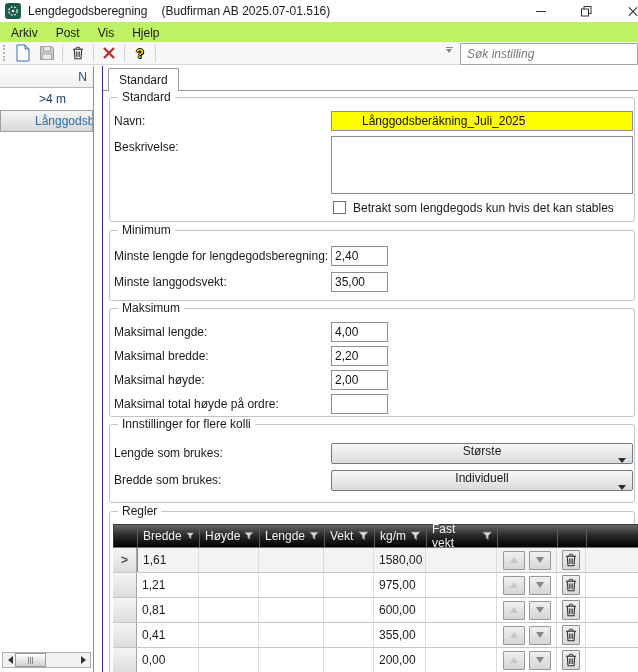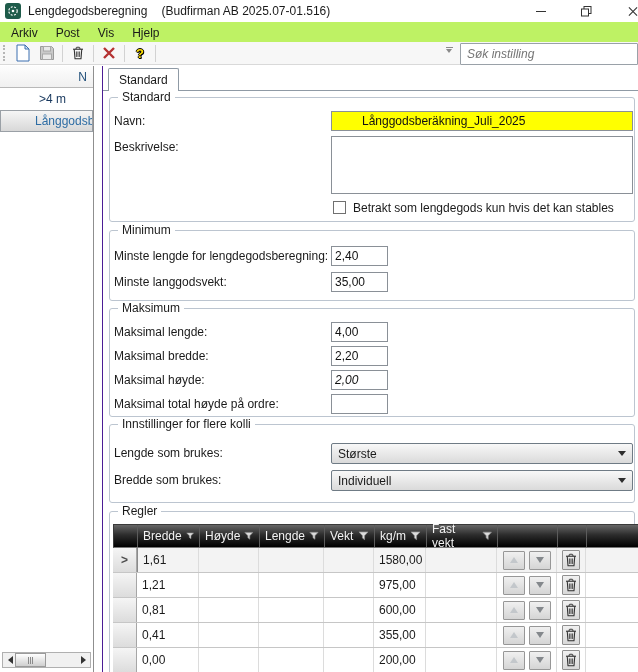--- a/index.html
+++ b/index.html
@@ -70,21 +70,21 @@
   .flabel { position:absolute; white-space:nowrap; }
   .tinput { position:absolute; height:20px; border:1px solid #8a9097; background:#fff;
     font-size:12px; font-family:inherit; padding:0 3px; outline:none; color:#111; }
   .field-wide { left:228px; width:302px; }
   .field-small { left:228px; width:57px; }
   #navn-input { background:#ffff00; }
   #beskrivelse-area { position:absolute; left:228px; width:302px; height:58px;
     border:1px solid #8a9097; background:#fff; resize:none; font-family:inherit; font-size:12px; outline:none; }
   .checkbox { position:absolute; width:13px; height:13px; border:1px solid #707070; background:#fff; }
   .combo { position:absolute; left:228px; width:302px; height:21px; border:1px solid #6f7b85; border-radius:2px;
-    background:linear-gradient(#f8f8f8,#dadada); display:flex; align-items:center; padding:0 6px; }
+    background:linear-gradient(#f8f8f8,#dadada); display:flex; align-items:center; padding:0 6px;flex-direction:column; }
   .combo-arrow { margin-left:auto; width:0; height:0; border-left:4px solid transparent; border-right:4px solid transparent; border-top:5px solid #2d2d2d; }
 
   
   #rules-table { position:absolute; left:10px; top:458px; width:526px; }
   .thead { display:flex; height:24px; background:linear-gradient(#666,#2c2c2c 45%,#000);
     color:#f2f2f2; border:1px solid #3a3a3a; border-bottom:1px solid #777; }
   .hcell { display:flex; align-items:center; padding:0 5px; border-right:1px solid #5c5c5c; gap:4px; }
   .hcell .fun { margin-left:auto; }
   .trow { display:flex; height:25px; background:#fff; border-bottom:1px solid #c6c6c6; }
   .trow.current { background:#f3f3f3; }
@@ -246,21 +246,21 @@
     <input class="tinput field-small" style="top: 206px;" value="35,00">
 
     <div class="group" style="top:242px;height:109px;">
       <span class="group-title">Maksimum</span>
     </div>
     <span class="flabel" style="left:11px;top:259px;">Maksimal lengde:</span>
     <input class="tinput field-small" style="top: 256px;" value="4,00">
     <span class="flabel" style="left:11px;top:283px;">Maksimal bredde:</span>
     <input class="tinput field-small" style="top: 280px;" value="2,20">
     <span class="flabel" style="left:11px;top:307px;">Maksimal høyde:</span>
-    <input class="tinput field-small" style="top: 304px; font-style: italic;" value="2,00">
+    <input class="tinput field-small" style="top: 304px;" value="2,00">
     <span class="flabel" style="left:11px;top:331px;">Maksimal total høyde på ordre:</span>
     <input class="tinput field-small" style="top: 328px;" value="">
 
     <div class="group" style="top:358px;height:79px;">
       <span class="group-title">Innstillinger for flere kolli</span>
     </div>
     <span class="flabel" style="left:11px;top:380px;">Lengde som brukes:</span>
     <div class="combo" style="top:377px;">
       <span>Største</span>
       <span class="combo-arrow"></span>

